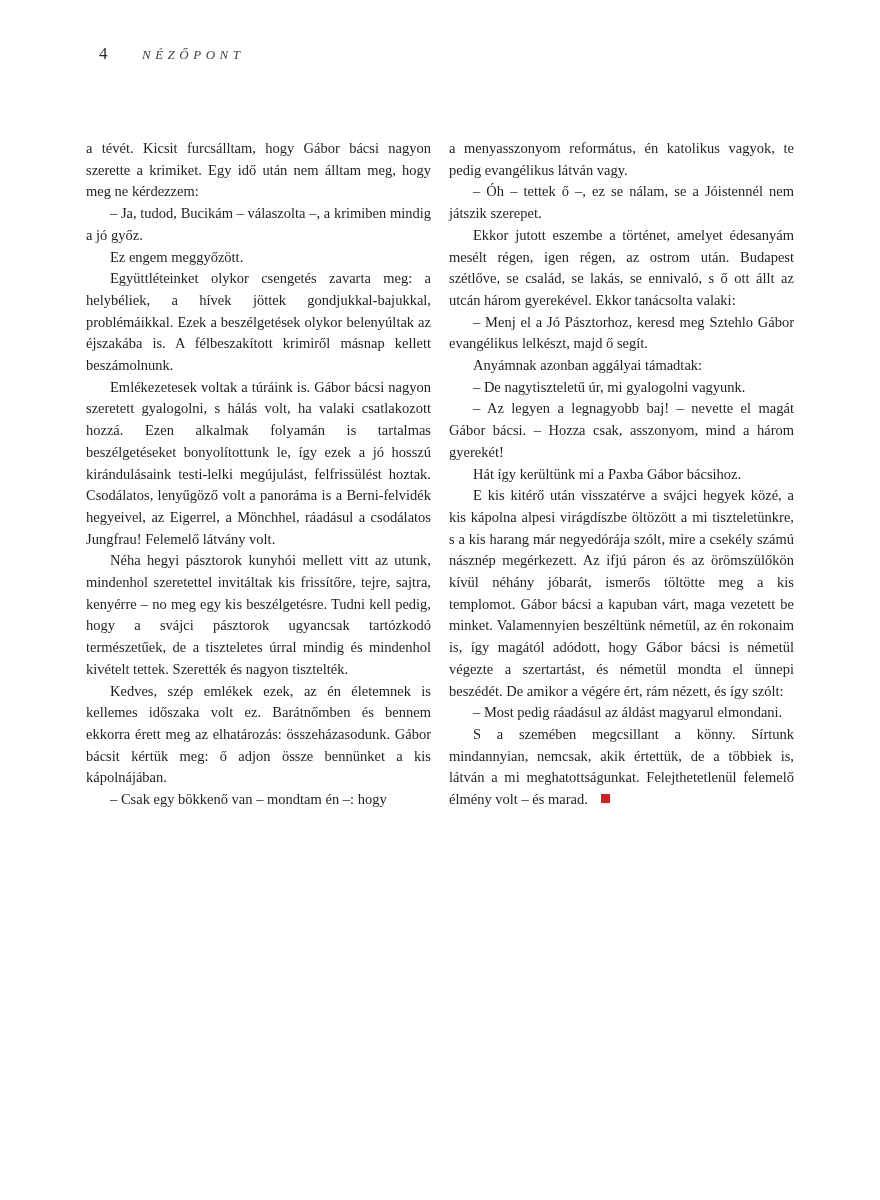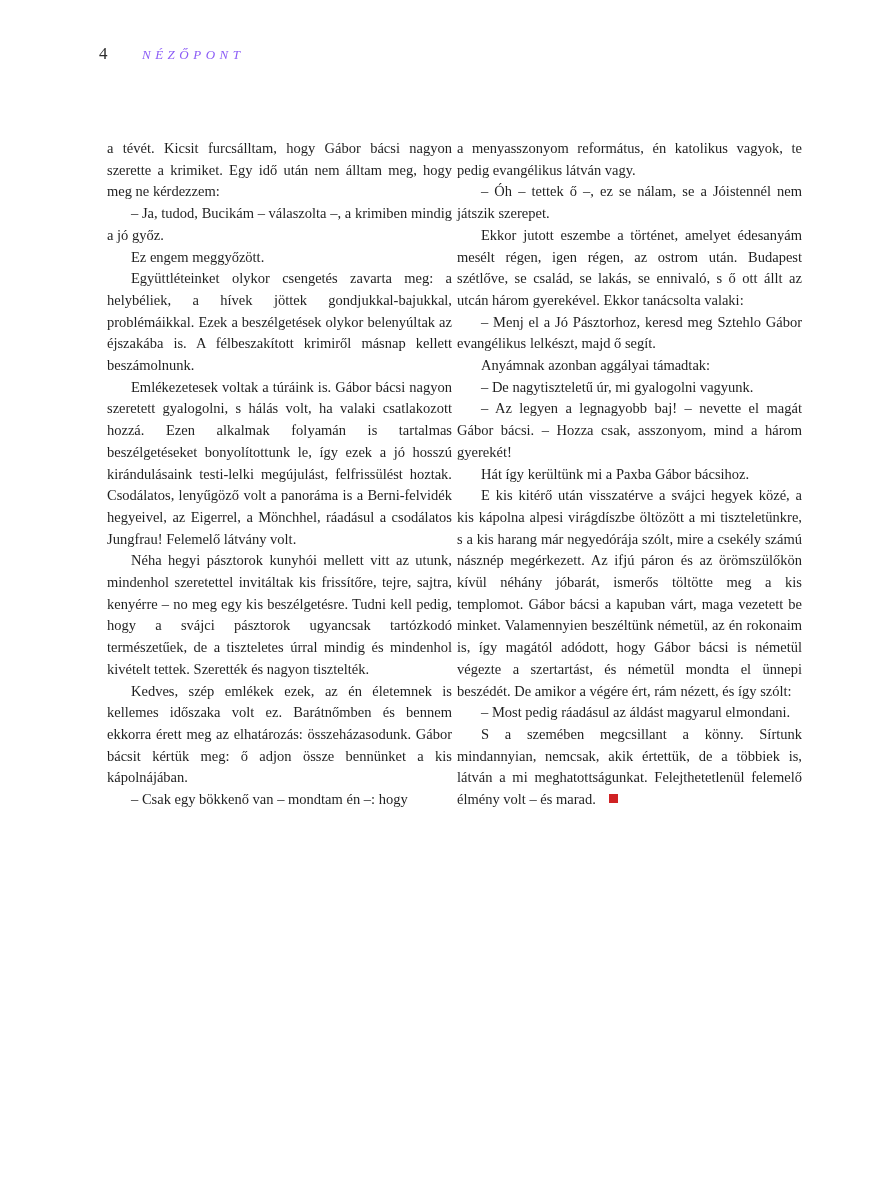--- a/index.html
+++ b/index.html
@@ -26,29 +26,29 @@
   .page-number {
     font-size: 17px;
     color: #2b2b2b;
     letter-spacing: 0.5px;
   }
   .section-title {
     margin-left: 34px;
     font-style: italic;
     font-size: 13px;
     letter-spacing: 4.5px;
-    color: #8b5cf6;
+    color: #404040;
   }
   .article {
     position: absolute;
-    left: 107px;
+    left: 86px;
     top: 138px;
     width: 710px;
     display: flex;
-    column-gap: 5px;
+    column-gap: 18px;
   }
   .col {
     width: 345px;
     font-size: 14.5px;
     line-height: 21.7px;
     text-align: justify;
     color: #1f1f1f;
   }
   .col p {
     margin: 0;

